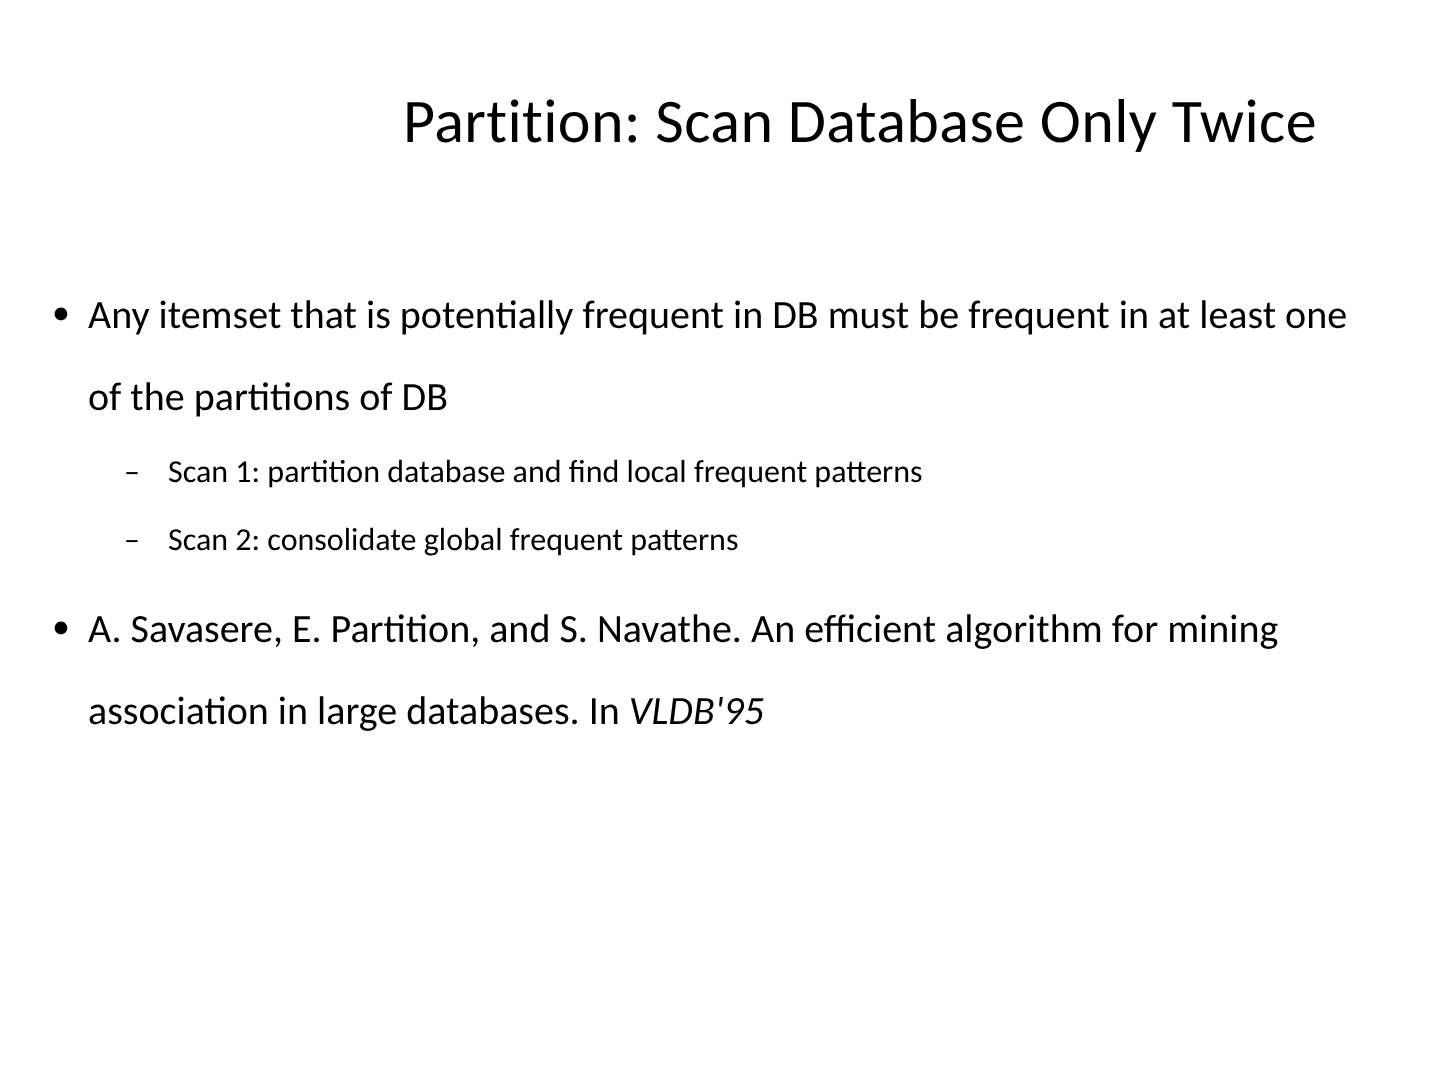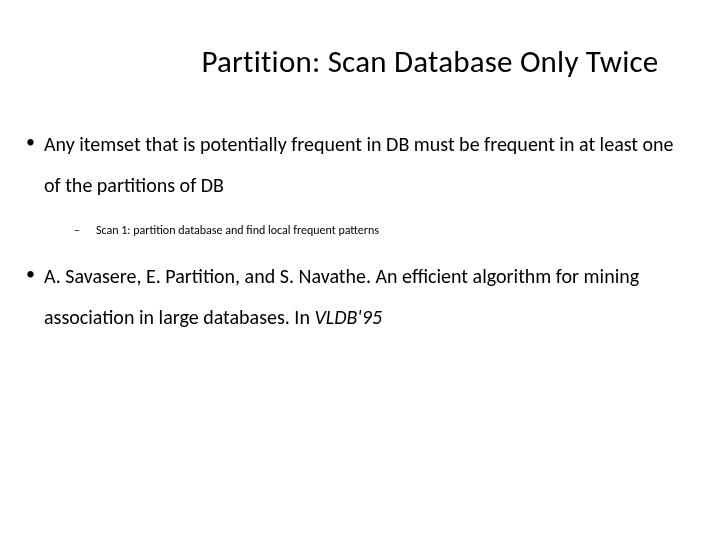--- a/index.html
+++ b/index.html
@@ -24,21 +24,21 @@
     left: 0;
     right: 0;
     text-align: center;
     font-size: 31px;
     font-weight: 400;
     letter-spacing: 0.2px;
     padding-left: 140px;
   }
   .body {
     position: absolute;
-    top: 124px;
+    top: 138px;
     left: 22px;
     right: 30px;
     font-size: 20px;
     line-height: 2.05;
   }
   ul.lvl1 {
     list-style: none;
     margin: 0;
     padding: 0;
   }
@@ -49,23 +49,23 @@
   }
   ul.lvl1 > li::before {
     content: "•";
     position: absolute;
     left: 4px;
     top: 0;
     font-size: 18px;
   }
   ul.lvl2 {
     list-style: none;
-    margin: 12px;
+    margin: 0;
     padding: 0;
-    font-size: 12px;
+    font-size: 16px;
     line-height: 2.15;
   }
   ul.lvl2 > li {
     position: relative;
     padding-left: 40px;
   }
   ul.lvl2 > li::before {
     content: "–";
     position: absolute;
     left: 18px;
@@ -80,20 +80,23 @@
   <div class="title">Partition: Scan Database Only Twice</div>
 
   <div class="body">
     <ul class="lvl1">
       <li>
         <span>Any itemset that is potentially frequent in DB must be frequent in at least one of the partitions of DB</span>
         <ul class="lvl2">
           <li>
             <span>Scan 1: partition database and find local frequent patterns</span>
           </li>
+          <li>
+            <span>Scan 2: consolidate global frequent patterns</span>
+          </li>
         </ul>
       </li>
       <li>
         <span>A. Savasere, E. Partition, and S. Navathe. </span><span>An efficient algorithm for mining association in large databases</span><span>. In </span><span class="italic">VLDB'95</span>
       </li>
     </ul>
   </div>
 </div>
 
 </body></html>

